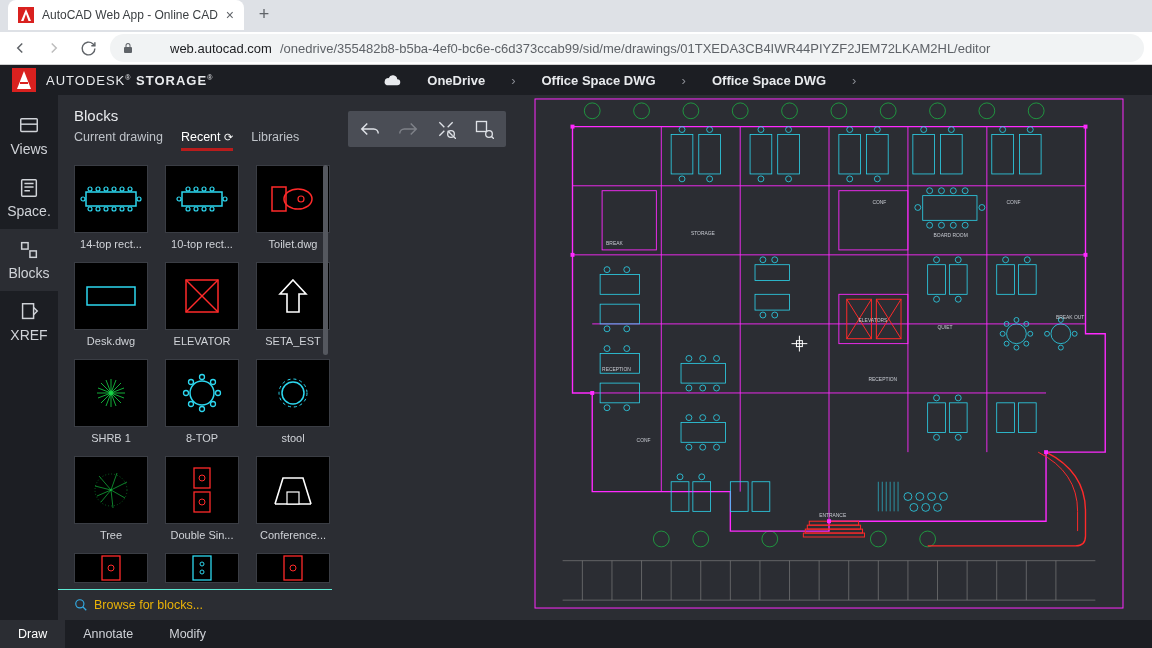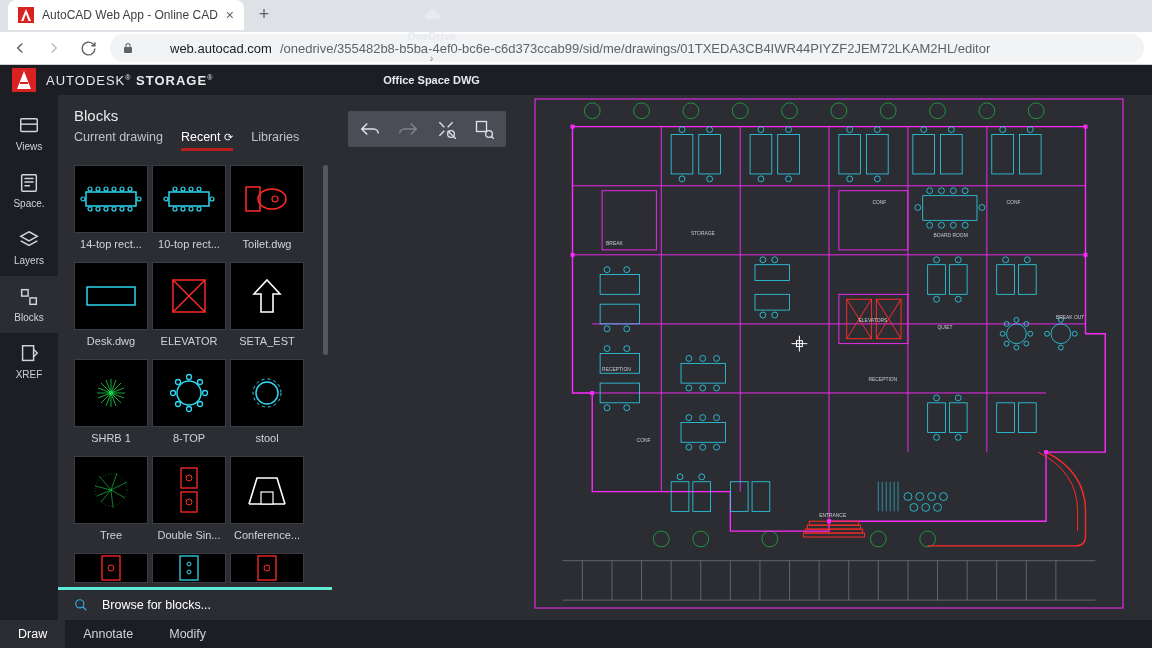--- a/index.html
+++ b/index.html
@@ -25,46 +25,46 @@
 
 
 .app-header { height: 30px; background:#1c1e23; display:flex; align-items:center; padding:0 12px; gap: 20px; }
 .brand { display:flex; align-items:center; gap:10px; font-size:13px; letter-spacing:1px; }
 .brand-logo { width:24px; height:24px; background:#d9211f; position:relative; }
 .brand-logo::before { content:""; position:absolute; left:5px; top:3px; width:0; height:0; border-left:7px solid transparent; border-right:7px solid transparent; border-bottom:18px solid #fff; }
 .brand-logo::after { content:""; position:absolute; left:8px; top:14px; width:8px; height:2px; background:#d9211f; }
 .brand-text { color:#e8eaed; font-weight:300; }
 .brand-text b { font-weight:700; }
 
-.breadcrumbs { display:flex; align-items:center; gap:10px; font-size:11px; margin-left: 150px; flex-direction: column; }
+.breadcrumbs { display:flex; align-items:center; gap:26px; font-size:13px; margin-left: 150px; }
 .breadcrumbs .crumb { color:#e8eaed; font-weight:600; }
 .breadcrumbs .sep { color:#8a8d94; }
 .cloud-ic { width:18px; height:12px; }
 
 
 .left-rail { position:absolute; left:0; top:30px; bottom:28px; width:58px; background:#1c1e23; display:flex; flex-direction:column; align-items:center; padding-top:10px; }
 .rail-item { width:58px; display:flex; flex-direction:column; align-items:center; gap:4px; padding:10px 0; cursor:pointer; }
 .rail-item .ic { width:22px; height:22px; display:flex; align-items:center; justify-content:center; color:#d0d3d8; }
-.rail-item .lbl { font-size:10px; color:#d0d3d8; }
+.rail-item .lbl { font-size:14px; color:#d0d3d8; }
 .rail-item.active { background:#2b2d33; }
 
 
 .blocks-panel { position:absolute; left:58px; top:30px; bottom:28px; width:274px; background:#2b2d33; display:flex; flex-direction:column; }
 .blocks-title { font-size:15px; color:#e8eaed; padding:12px 16px 6px; font-weight:400; }
 .blocks-tabs { display:flex; gap:18px; padding:0 16px 8px; font-size:12.5px; color:#bfc3c9; }
 .blocks-tabs .t { cursor:pointer; padding-bottom:4px; }
 .blocks-tabs .t.active { color:#fff; border-bottom:3px solid #b91c1c; }
 .blocks-tabs .refresh { font-size:11px; }
 .blocks-grid { flex:1; overflow:hidden; padding:6px 10px 0 16px; position:relative; }
-.grid-inner { display:grid; grid-template-columns: repeat(3, 74px); gap: 12px 4px; }
+.grid-inner { display:grid; grid-template-columns: repeat(3, 74px); gap: 12px 17px; }
 .block-item { display:flex; flex-direction:column; align-items:center; gap:5px; cursor:pointer; }
 .thumb { width:74px; height:68px; background:#000; border:1px solid #3a3d44; display:flex; align-items:center; justify-content:center; overflow:hidden; }
 .block-lbl { font-size:11px; color:#d0d3d8; text-align:center; white-space:nowrap; overflow:hidden; text-overflow:ellipsis; width:74px; }
 .scrollbar { position:absolute; right:4px; top:6px; width:5px; height:190px; background:#55585f; border-radius:3px; }
-.browse-row { padding:8px 16px; font-size:12.5px; color:#ffffff; display:flex; align-items:center; gap:14px; border-top:3px solid #5eead4; }
+.browse-row { padding:8px 16px; font-size:12.5px; color:#eab308; display:flex; align-items:center; gap:6px; border-top:1px solid #5eead4; }
 
 
 .bottom-bar { position:absolute; left:0; right:0; bottom:0; height:28px; background:#1c1e23; display:flex; align-items:center; }
 .bottom-bar .bt { padding:0 18px; font-size:12.5px; color:#d0d3d8; height:28px; display:flex; align-items:center; cursor:pointer; }
 .bottom-bar .bt.active { background:#2b2d33; color:#fff; }
 
 
 .canvas-area { position:absolute; left:332px; right:0; top:30px; bottom:28px; background:#2b2d33; }
 .canvas-toolbar { position:absolute; left:16px; top:16px; height:36px; background:#4a4d55; border-radius:2px; display:flex; align-items:center; padding:0 10px; gap:14px; }
 .ctb { width:24px; height:24px; display:flex; align-items:center; justify-content:center; color:#dfe2e7; cursor:pointer; }
@@ -157,29 +157,20 @@
       <span class="lbl">Views</span>
     </div>
     <div class="rail-item">
       <span class="ic">
           <svg width="22" height="22" viewBox="0 0 24 24" fill="none" stroke="#d0d3d8" stroke-width="1.6">
             <rect x="4" y="3" width="16" height="18" rx="1"></rect>
             <path d="M7 7h10M7 11h10M7 15h6"></path>
           </svg>
         </span>
       <span class="lbl">Space.</span>
-    </div>
-    <div class="rail-item">
-      <span class="ic">
-          <svg width="22" height="22" viewBox="0 0 24 24" fill="none" stroke="#d0d3d8" stroke-width="1.6">
-            <path d="M12 3l9 5-9 5-9-5 9-5z"></path>
-            <path d="M3 13l9 5 9-5"></path>
-          </svg>
-        </span>
-      <span class="lbl">Layers</span>
     </div>
     <div class="rail-item active">
       <span class="ic">
           <svg width="22" height="22" viewBox="0 0 24 24" fill="none" stroke="#d0d3d8" stroke-width="1.6">
             <rect x="4" y="4" width="7" height="7"></rect>
             <rect x="13" y="13" width="7" height="7"></rect>
           </svg>
         </span>
       <span class="lbl">Blocks</span>
     </div>

